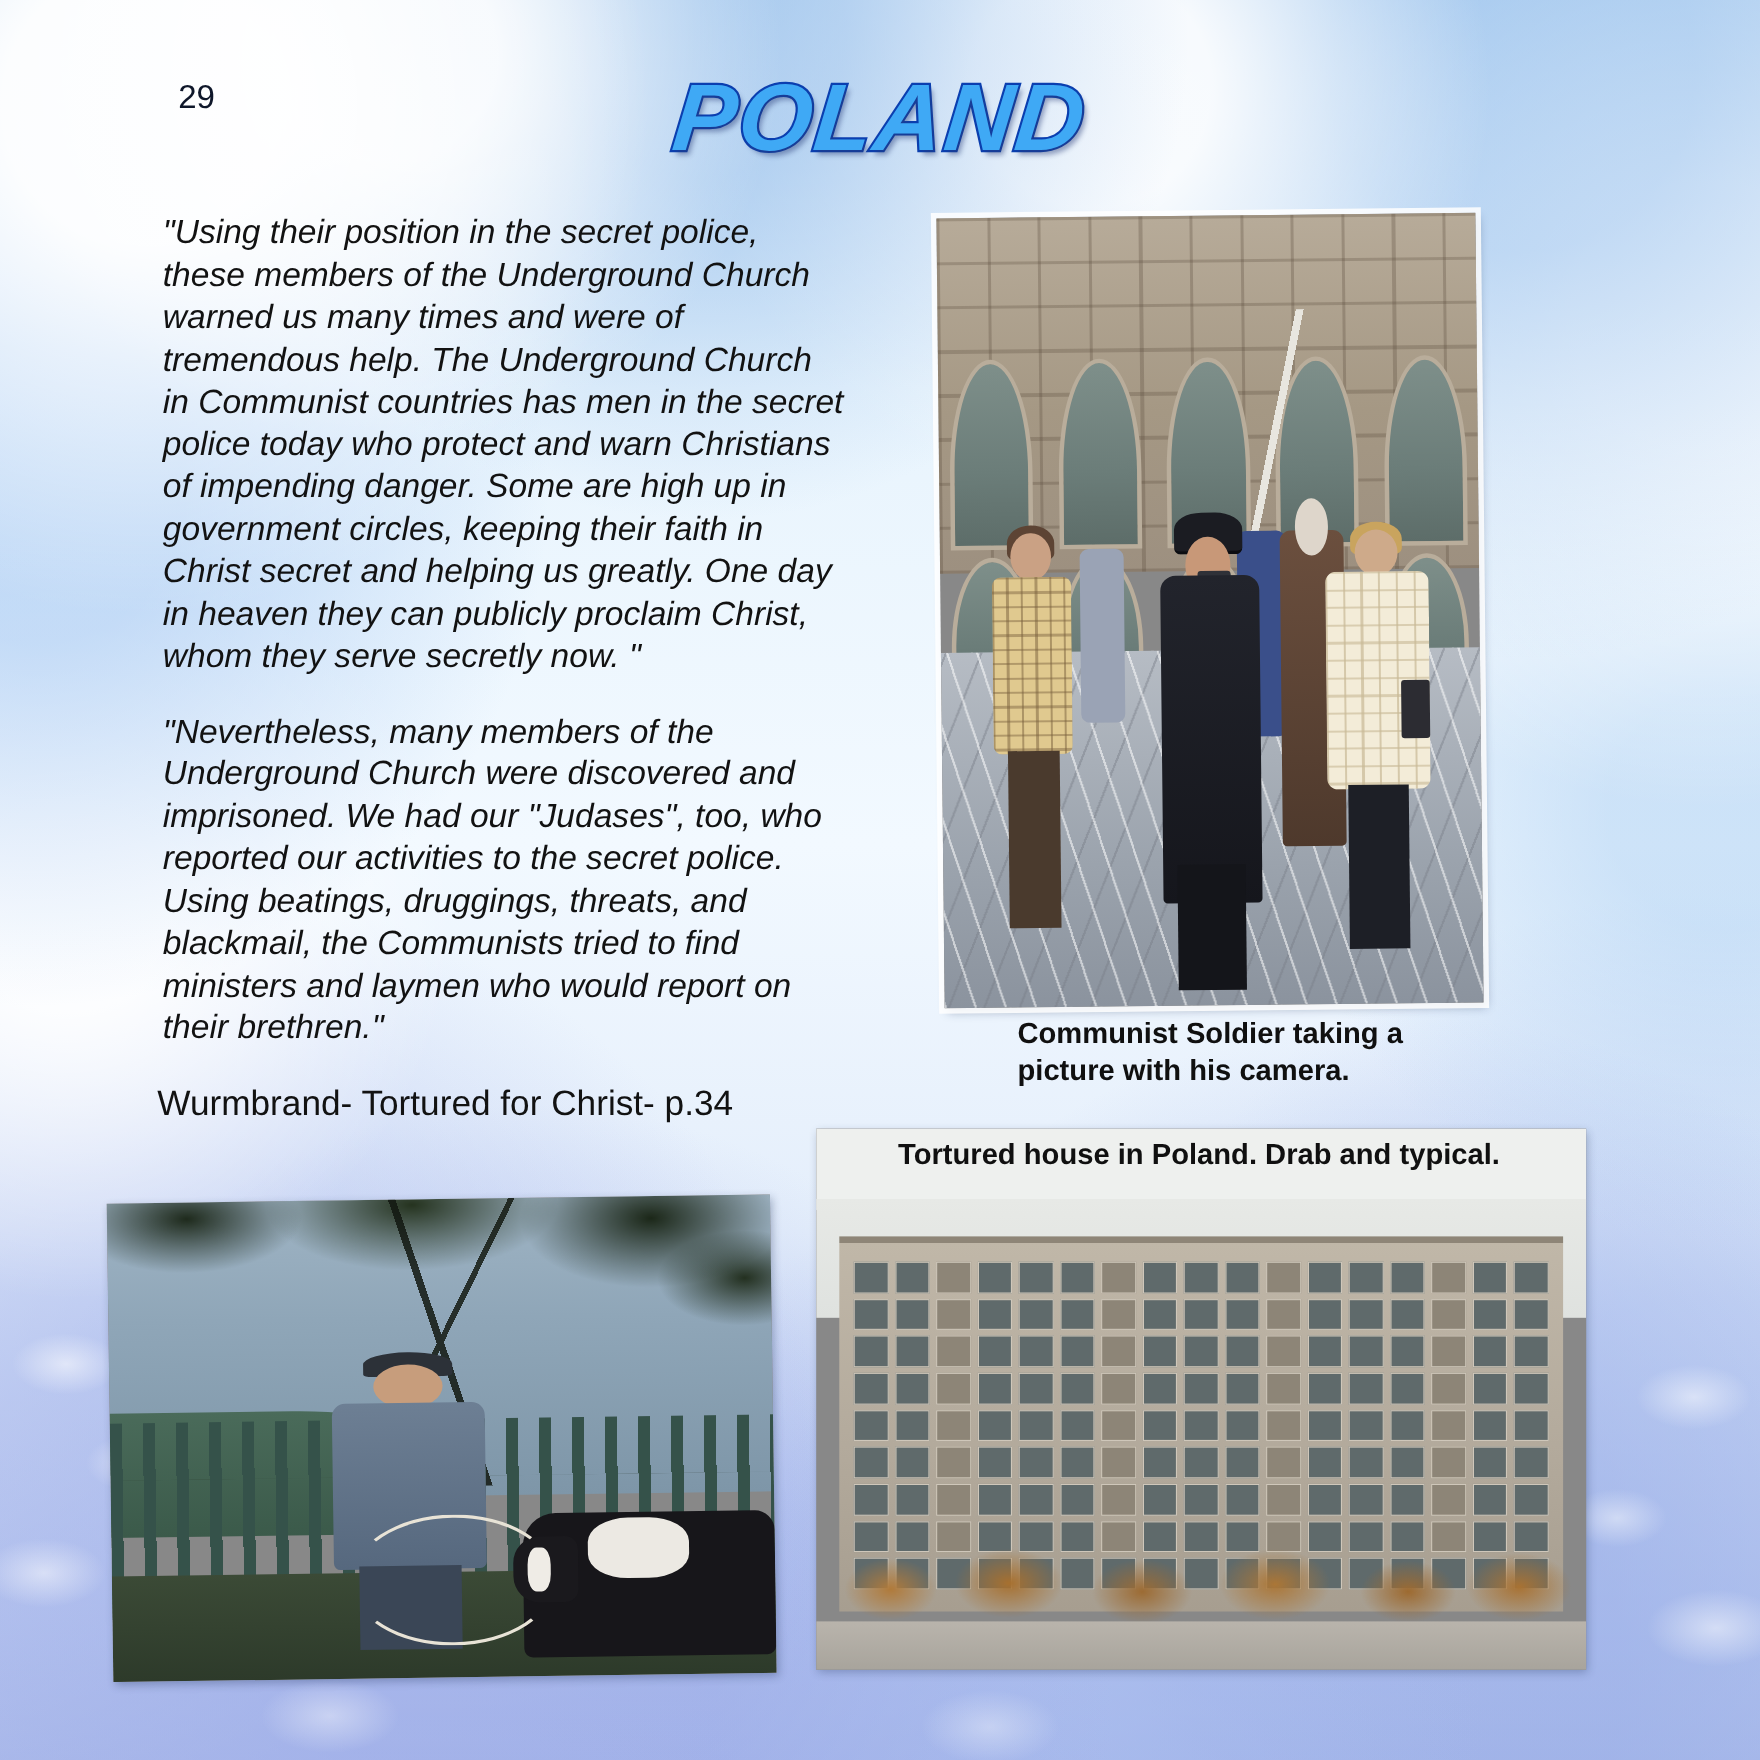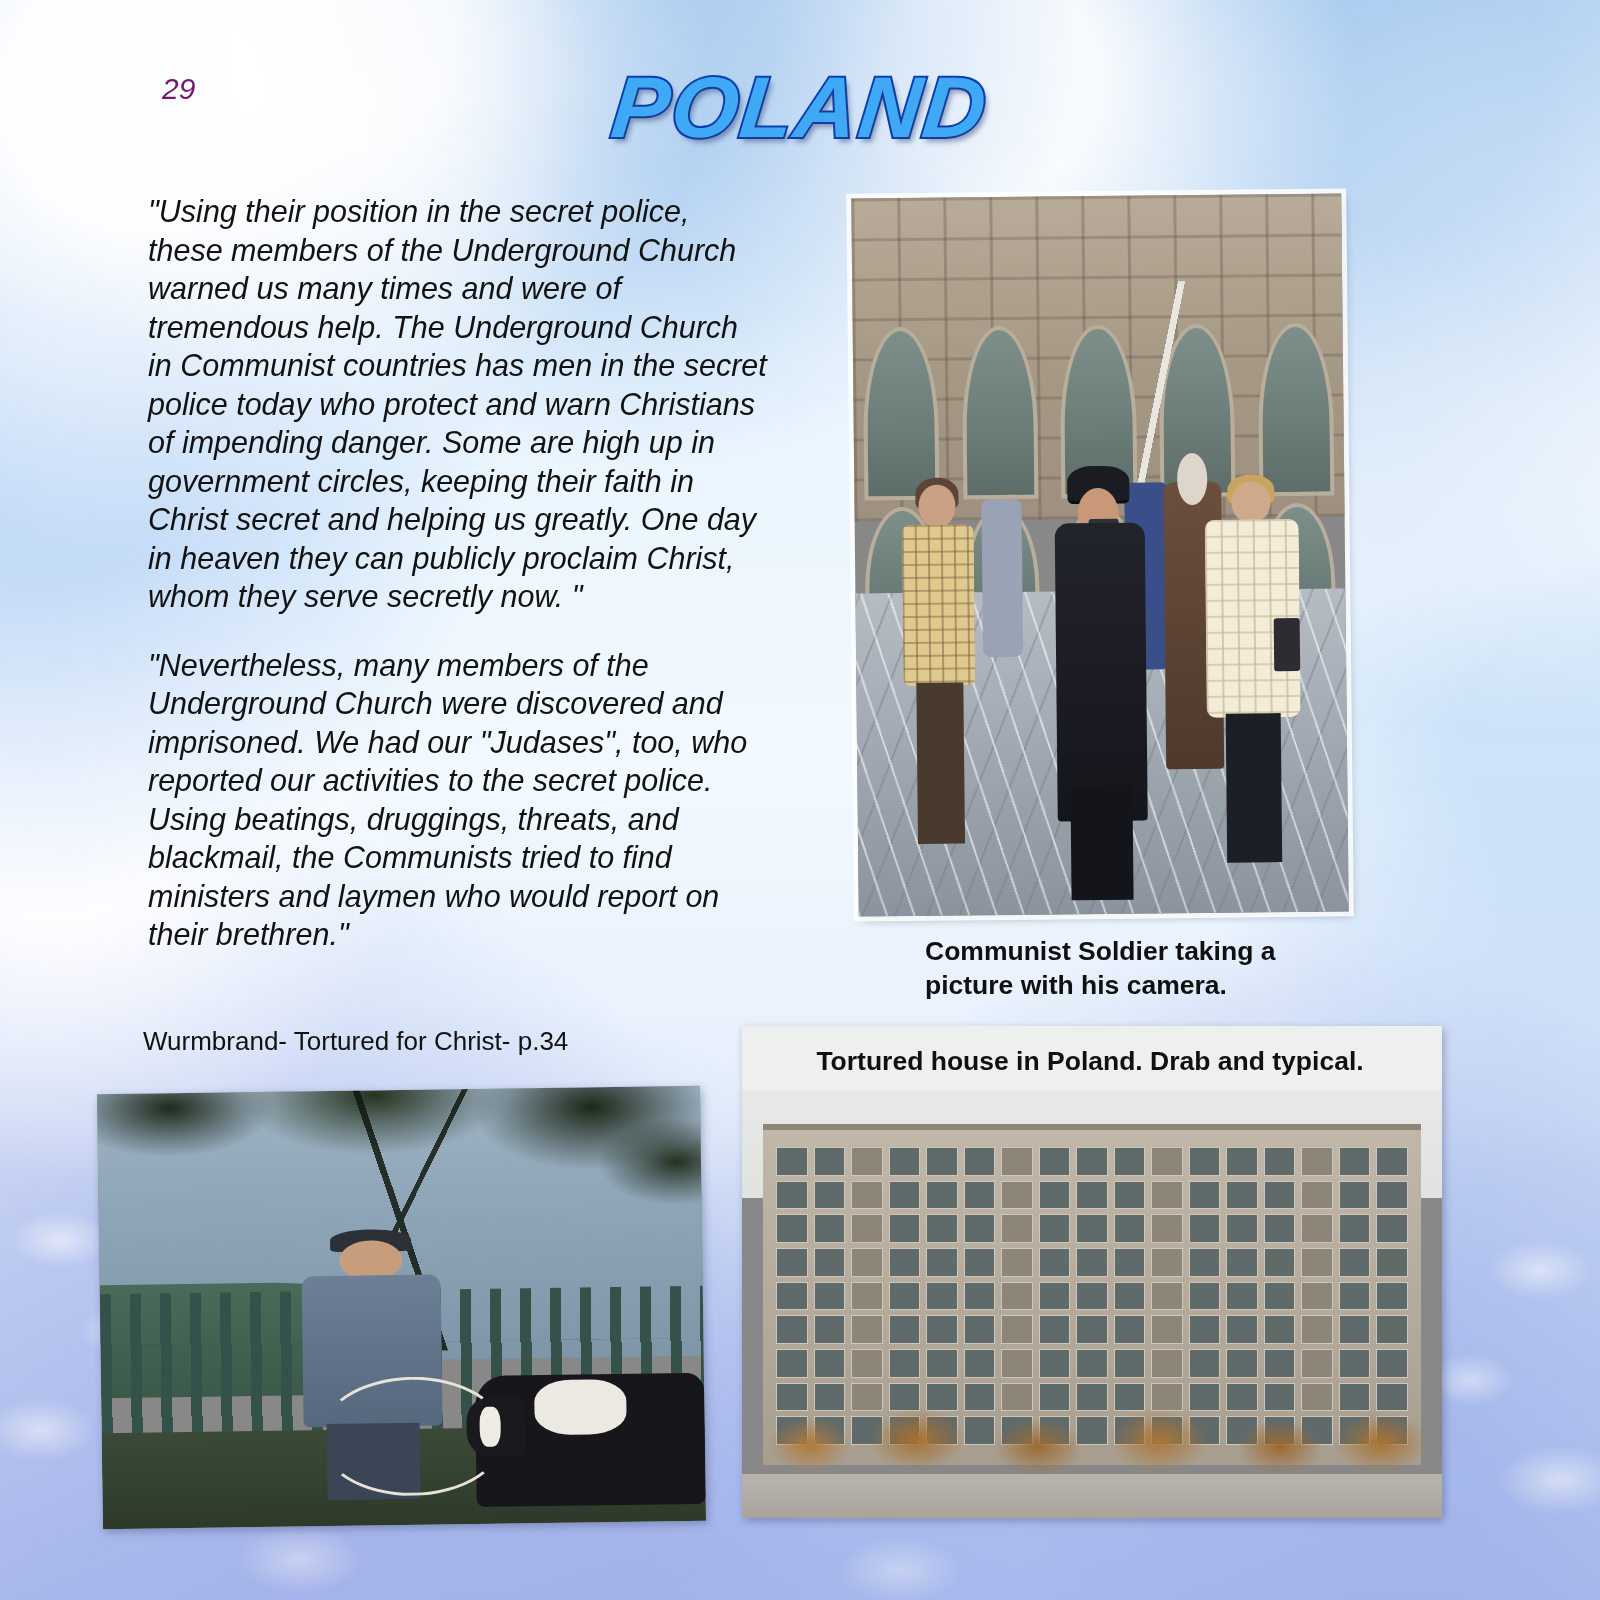--- a/index.html
+++ b/index.html
@@ -50,22 +50,21 @@
       radial-gradient(ellipse 90px 48px at 900px 1570px, rgba(255,255,255,0.35), rgba(255,255,255,0) 70%);
     pointer-events: none;
   }
 
   
   .page-number {
     position: absolute;
     left: 162px;
     top: 72px;
     font-size: 30px;
-    color: #701a75;
-    font-style: italic;
+    color: #0f172a;
   }
 
   
   .title {
     position: absolute;
     left: 0;
     right: 0;
     top: 58px;
     text-align: center;
     font-size: 86px;
@@ -88,22 +87,22 @@
     font-size: 30.5px;
     line-height: 38.5px;
     font-style: italic;
     color: #121212;
   }
   .para + .para { margin-top: 30px; }
 
   .citation {
     position: absolute;
     left: 143px;
-    top: 1026px;
-    font-size: 26px;
+    top: 985px;
+    font-size: 32px;
     color: #121212;
   }
 
   
   .photo {
     position: absolute;
     overflow: hidden;
     background: #888;
   }
 
@@ -317,21 +316,20 @@
     border-color: #e8e3d6 transparent #e8e3d6 transparent;
   }
 
   
   .caption {
     position: absolute;
     font-size: 26.5px;
     font-weight: bold;
     line-height: 34px;
     color: #101010;
-    margin-top: 12px;
   }
   .caption-soldier { left: 925px; top: 922px; width: 420px; }
   .caption-apartment {
     left: 760px; top: 1032px; width: 660px;
     text-align: center;
   }
 
   
   .scallop {
     position: absolute;

